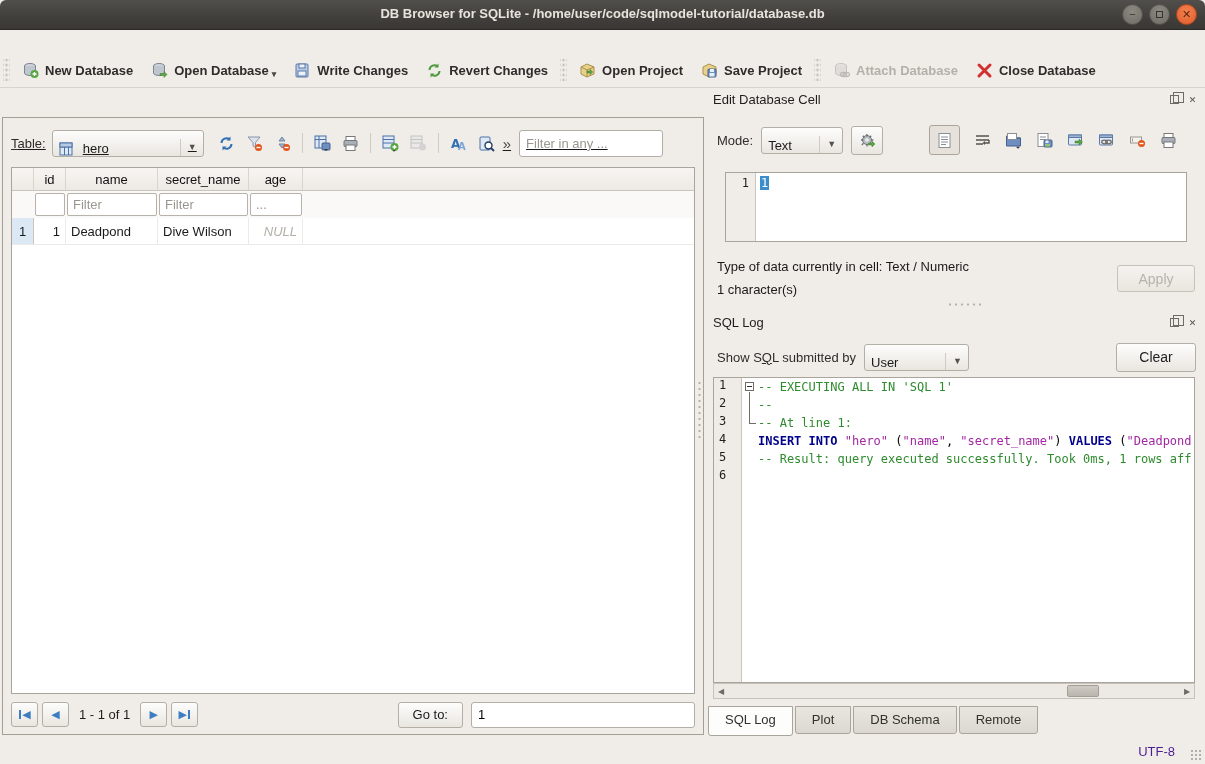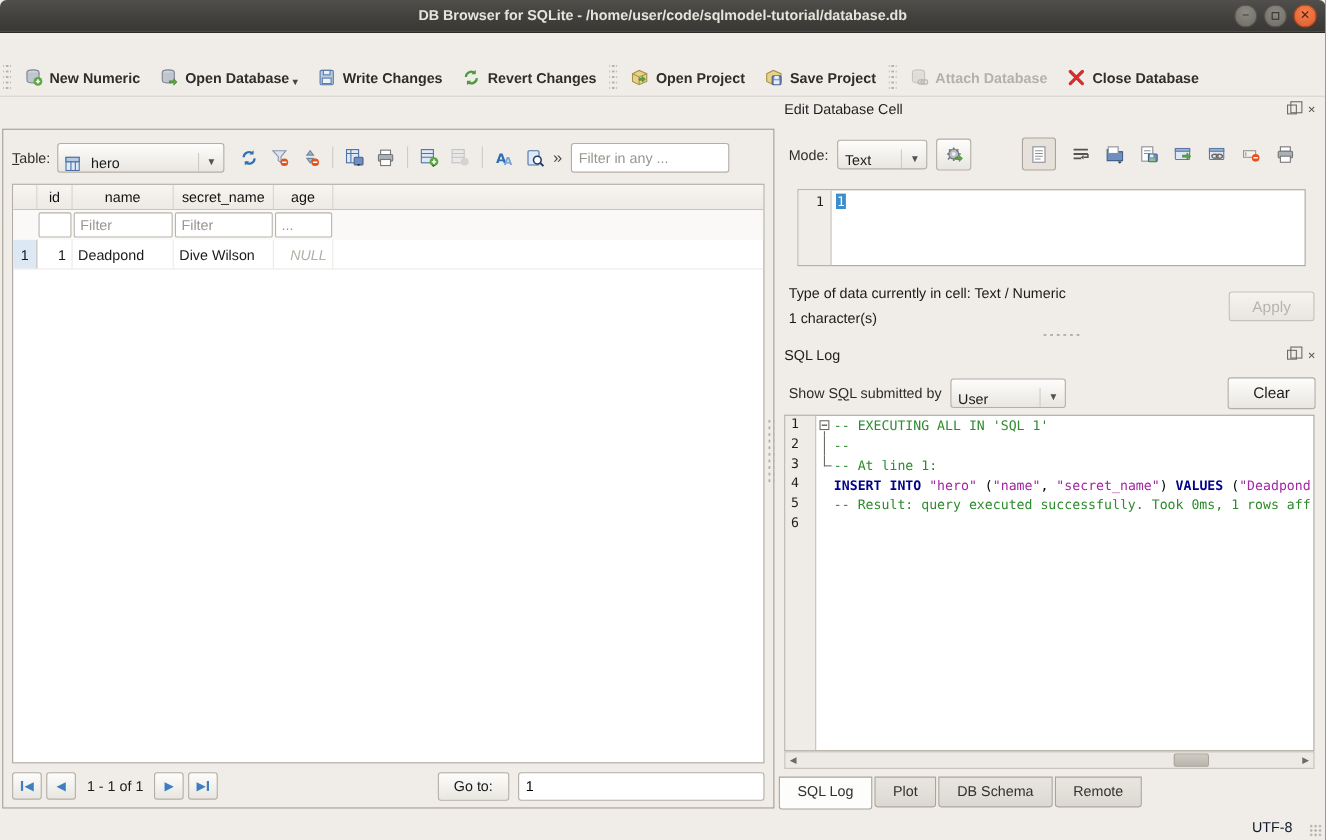--- a/index.html
+++ b/index.html
@@ -42,21 +42,21 @@
   .tb-btn.disabled svg { opacity:.38; filter:grayscale(1); }
   .icon16 { width:17px; height:17px; display:inline-block; flex:none; }
   .mini-arrow { font-size:9px; color:#4a4844; margin-left:-3px; align-self:flex-end; }
   
   .main-tabs { position:absolute; top:89px; left:2px; display:flex; align-items:flex-end; height:29px; }
   .main-tab { padding:5px 15px 6px; font-size:13px; border:1px solid #a49e94; border-bottom:none;
     background:linear-gradient(#e7e3dc,#d9d5cd); margin-right:2px; border-radius:3px 3px 0 0; color:#33312e; }
   .main-tab.active { background:#f2efea; padding-top:7px; position:relative; top:1px; }
   .left-frame { position:absolute; top:117px; left:2px; width:702px; height:618px;
     border:1px solid #a49e94; background:#f0ede8; }
-  .browse-controls { position:absolute; top:11px; left:8px; right:8px; height:28px; display:flex; align-items:center; gap:6px; }
+  .browse-controls { position:absolute; top:11px; left:8px; right:8px; height:28px; display:flex; align-items:center; gap:6px;text-decoration:underline; }
   .lbl { font-size:13px; color:#2e2d2b; }
   .combo { height:27px; display:flex; align-items:flex-end; gap:10px; padding:0 6px;
     background:linear-gradient(#fdfdfc,#e9e6e0); border:1px solid #b3aea6; border-radius:3px; font-size:13px; }
   .combo .carrow { margin-left:auto; font-size:9px; color:#55524d; padding-left:7px; border-left:1px solid #cfcac2; height:17px; display:flex; align-items:center;}
   .table-combo { width:152px; }
   .bt-icons { display:flex; align-items:center; gap:11px; margin-left:8px; }
   .bt-sep { width:1px; height:20px; background:#cfcac2; }
   .chevron { font-size:15px; color:#4a4844; margin:0 2px; }
   .filter-any { width:144px; height:27px; border:1px solid #b3aea6; border-radius:3px; background:#fff; font-size:13px; padding:0 6px; color:#333; font-family:"Liberation Sans",sans-serif;}
   .filter-any::placeholder, .grid-filter::placeholder { color:#9a968f; }
@@ -132,21 +132,21 @@
   .tok-plain { color:#000; }
   .log-hscroll { position:absolute; top:371px; left:8px; width:482px; height:16px; background:#edeae5; border:1px solid #c6c1ba; display:flex; align-items:center; }
   .hs-arrow { width:14px; text-align:center; font-size:8px; color:#6e6a64; }
   .hs-track { position:relative; flex:1; height:100%; }
   .hs-thumb { position:absolute; left:75%; width:7%; top:1px; bottom:1px; background:linear-gradient(#cfcbc4,#bab5ad); border:1px solid #a29d95; border-radius:2px; }
   .bottom-tabs { position:absolute; top:394px; left:3px; display:flex; align-items:flex-start; gap:2px; }
   .btab { padding:5px 16px 6px; font-size:13px; border:1px solid #a9a49c; border-radius:0 0 3px 3px; background:linear-gradient(#e9e6e0,#dcd8d1); color:#33312e; }
   .btab.active { background:#fdfdfc; padding-bottom:8px; }
   
   .statusbar { position:absolute; left:0; right:0; top:740px; height:24px; }
-  .encoding { position:absolute; right:30px; top:4px; font-size:13px; color:#0f172a; }
+  .encoding { position:absolute; right:30px; top:4px; font-size:13px; color:#4c1d95; }
   .grip { position:absolute; right:3px; bottom:3px; width:12px; height:12px;
     background-image:radial-gradient(circle,#b3aea6 1px,transparent 1.2px); background-size:4px 4px; }
   svg { display:block; }
 </style>
 </head>
 <body>
 
 <div class="window">
 
   <div class="titlebar">
@@ -165,21 +165,21 @@
     <div class="tb-handle"></div>
     <div class="tb-btn">
       <span class="icon16">
         <svg viewBox="0 0 17 17" width="17" height="17">
             <ellipse cx="8" cy="4" rx="5.5" ry="2.5" fill="#cfd4dc" stroke="#7d8592"></ellipse>
             <path d="M2.5 4v7c0 1.4 2.5 2.5 5.5 2.5s5.5-1.1 5.5-2.5V4" fill="#bfc6d0" stroke="#7d8592"></path>
             <circle cx="12.5" cy="12" r="4" fill="#59a643"></circle>
             <path d="M12.5 10v4M10.5 12h4" stroke="#fff" stroke-width="1.4"></path>
           </svg>
       </span>
-      <span>New Numeric</span>
+      <span>New Database</span>
     </div>
     <div class="tb-btn">
       <span class="icon16">
         <svg viewBox="0 0 17 17" width="17" height="17">
             <ellipse cx="8" cy="4" rx="5.5" ry="2.5" fill="#cfd4dc" stroke="#7d8592"></ellipse>
             <path d="M2.5 4v7c0 1.4 2.5 2.5 5.5 2.5s5.5-1.1 5.5-2.5V4" fill="#bfc6d0" stroke="#7d8592"></path>
             <path d="M9 11.5h4v-2l3 3-3 3v-2H9z" fill="#59a643" stroke="#3c7a2c" stroke-width=".5"></path>
           </svg>
       </span>
       <span>Open Database</span>

